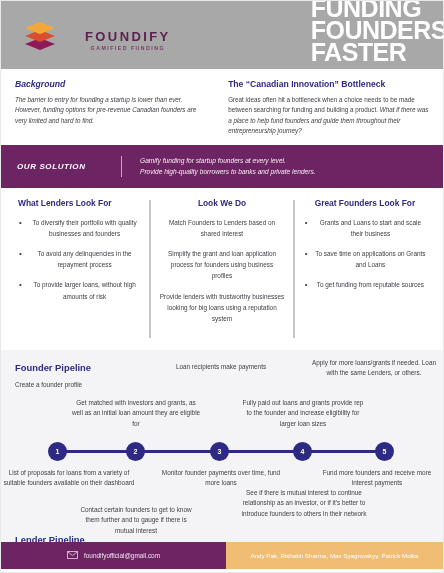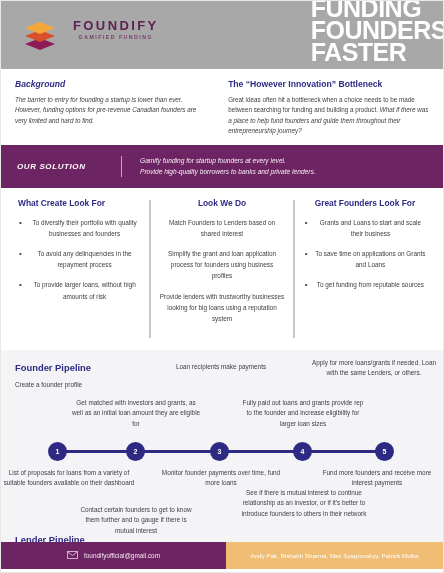--- a/index.html
+++ b/index.html
@@ -19,23 +19,23 @@
 
   
   .header {
     position: relative;
     height: 68px;
     background: #a8a8a8;
     display: flex;
     align-items: center;
   }
   .logo-wrap {
-    display: flex; align-items: flex-start;
+    display: flex; align-items: flex-end;
     margin-left: 22px;
-    gap: 16px;
+    gap: 28px;
   }
   .logo-mark { width: 34px; height: 32px; flex: none; }
   .logo-text { line-height: 1.05; }
   .logo-name {
     font-size: 13px; font-weight: bold; letter-spacing: 2.4px;
     color: #5c2150;
   }
   .logo-sub {
     font-size: 5.2px; font-weight: bold; letter-spacing: 1.5px;
     color: #7b3a6b; margin-top: 2px; text-align: center;
@@ -240,37 +240,37 @@
       <div>FASTER</div>
     </div>
   </div>
 
   <div class="intro">
     <div class="intro-col left">
       <h3>Background</h3>
       <p>The barrier to entry for founding a startup is lower than ever. However, funding options for pre-revenue Canadian founders are very limited and hard to find.</p>
     </div>
     <div class="intro-col">
-      <h3>The “However Innovation” Bottleneck</h3>
+      <h3>The “Canadian Innovation” Bottleneck</h3>
       <p><span>Great ideas often hit a bottleneck when a choice needs to be made between searching for funding and building a product. </span><span class="ital">What if there was a place to help fund founders and guide them throughout their entrepreneurship journey?</span></p>
     </div>
   </div>
 
   <div class="solution">
     <div class="solution-label">OUR SOLUTION</div>
     <div class="solution-divider"></div>
     <div class="solution-text">
       <div>Gamify funding for startup founders at every level.</div>
       <div>Provide high-quality borrowers to banks and private lenders.</div>
     </div>
   </div>
 
   <div class="threecol">
     <div class="col left">
-      <h4>What Create Look For</h4>
+      <h4>What Lenders Look For</h4>
       <ul class="bullets">
         <li>To diversify their portfolio with quality businesses and founders</li>
         <li>To avoid any delinquencies in the repayment process</li>
         <li>To provide larger loans, without high amounts of risk</li>
       </ul>
     </div>
     <div class="vdiv"></div>
     <div class="col mid">
       <h4>Look We Do</h4>
       <ul class="plainlist">

